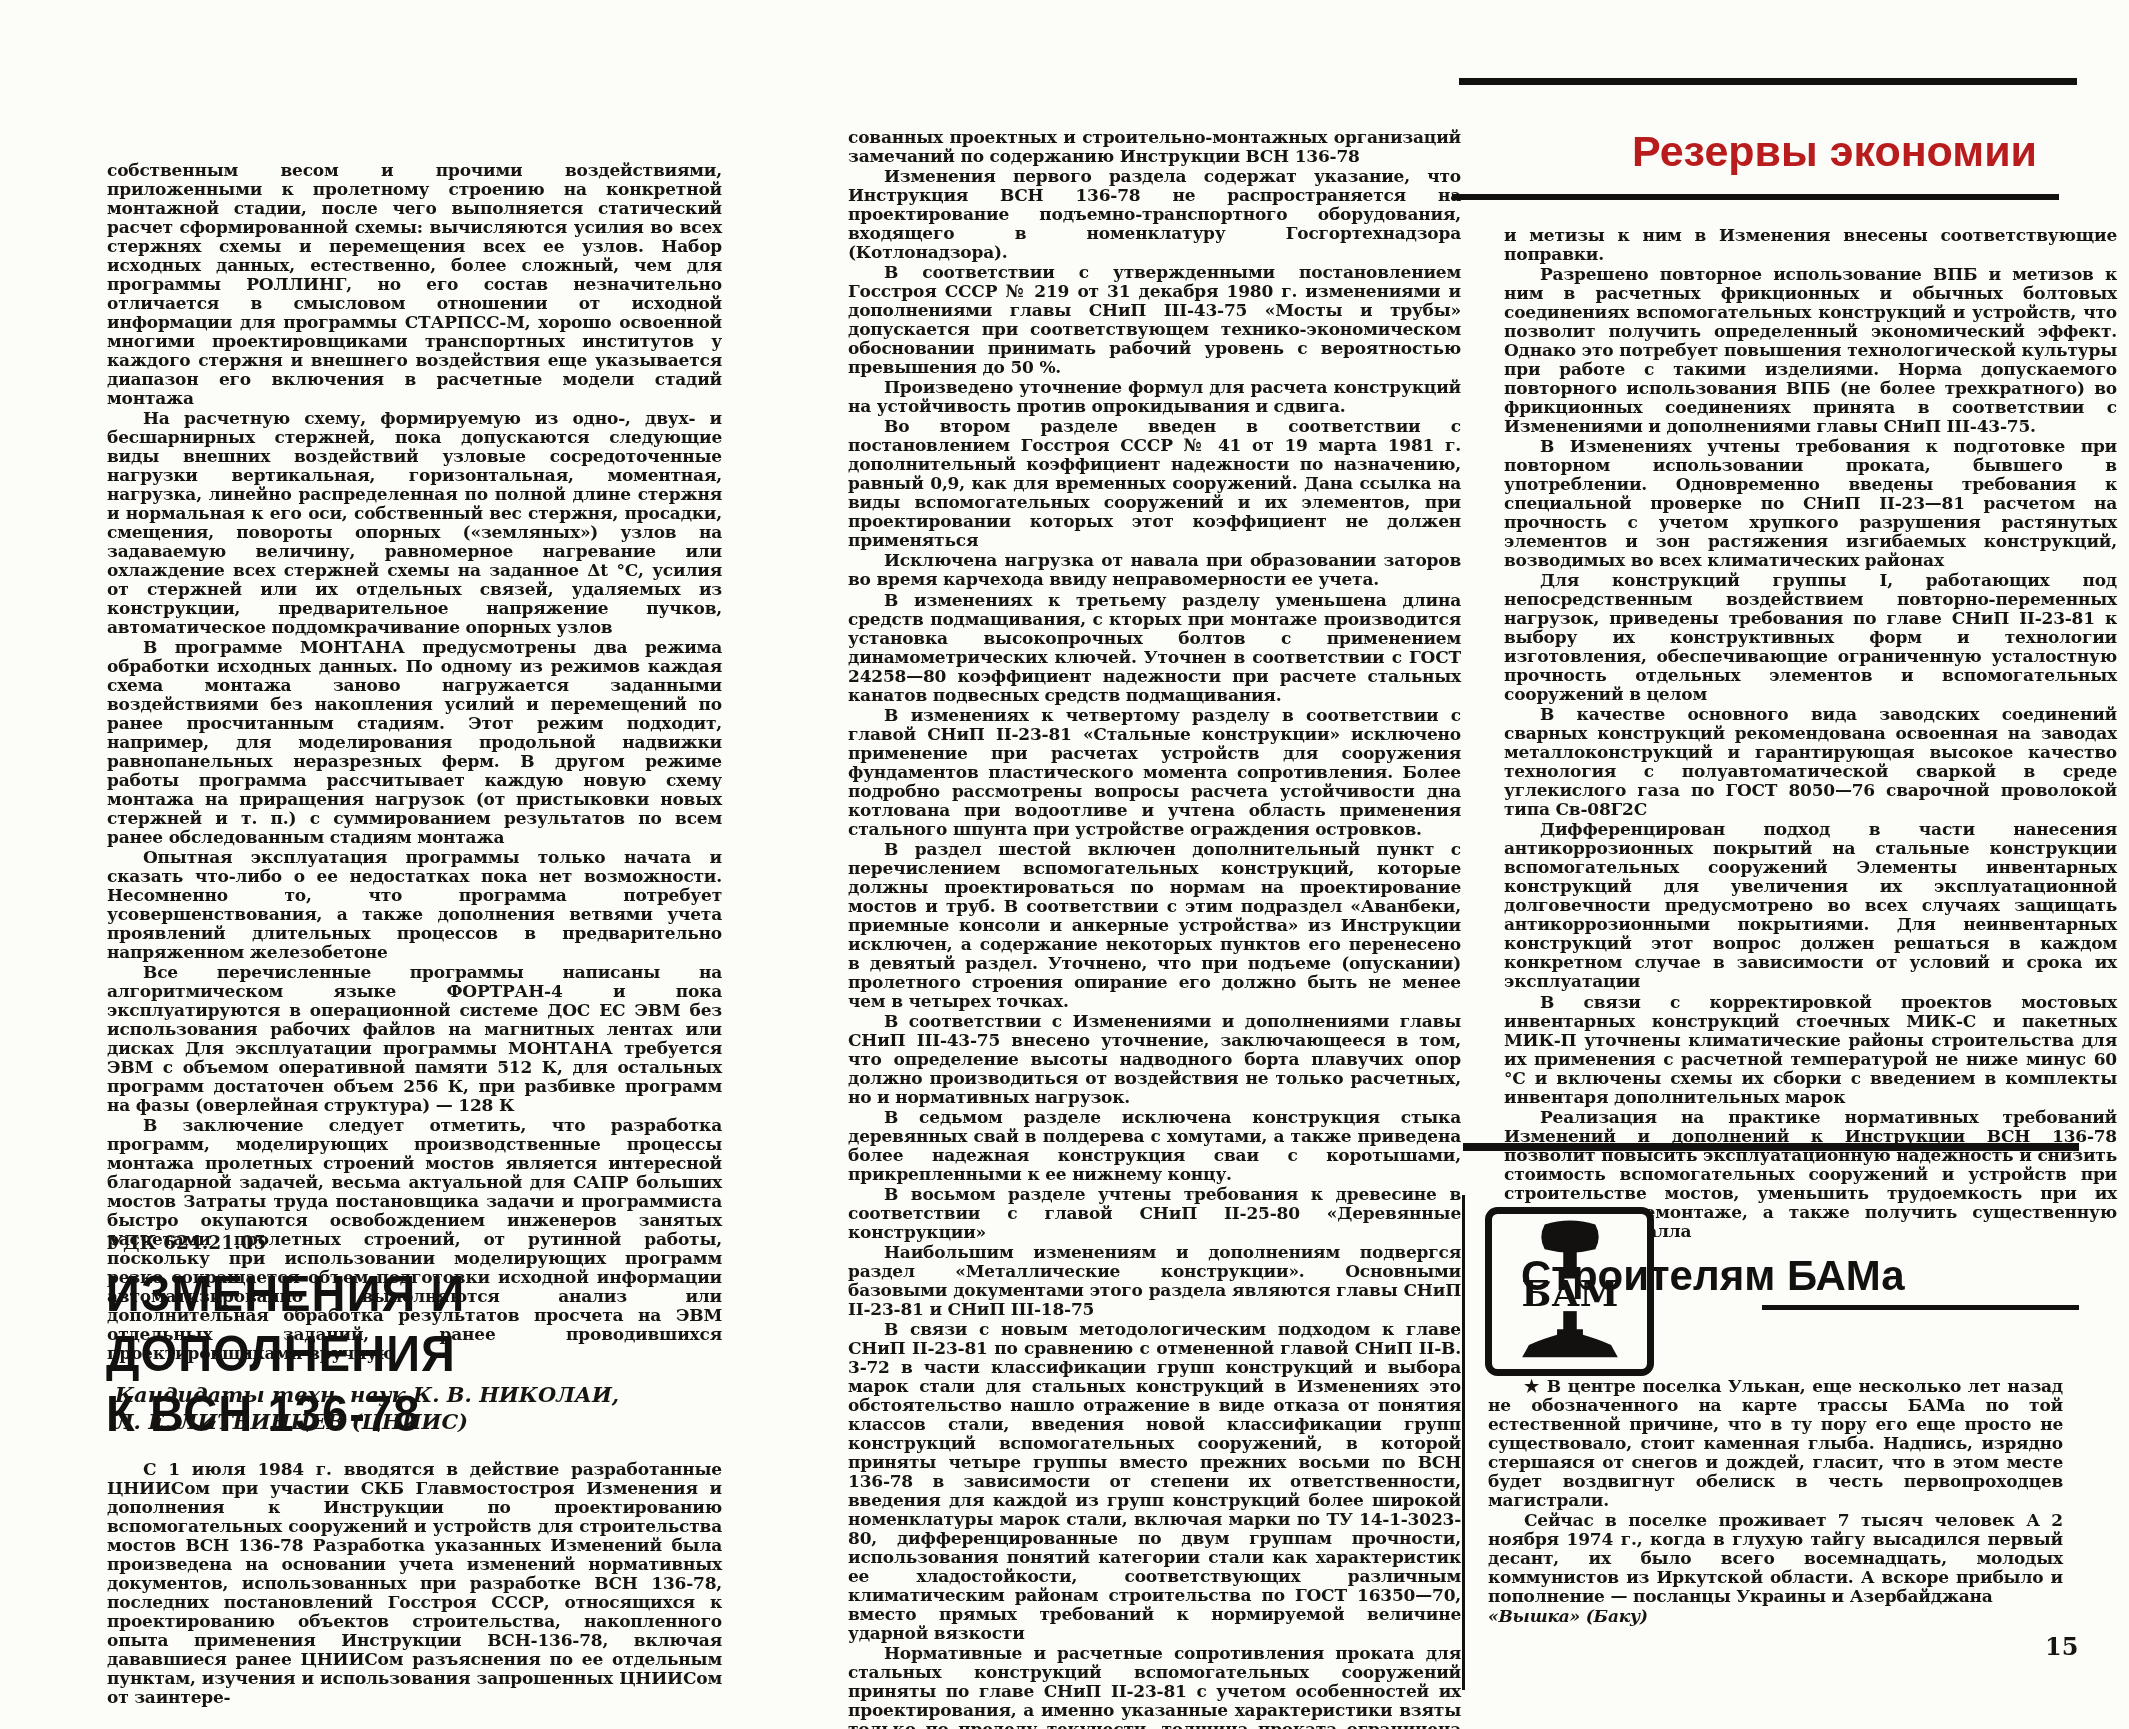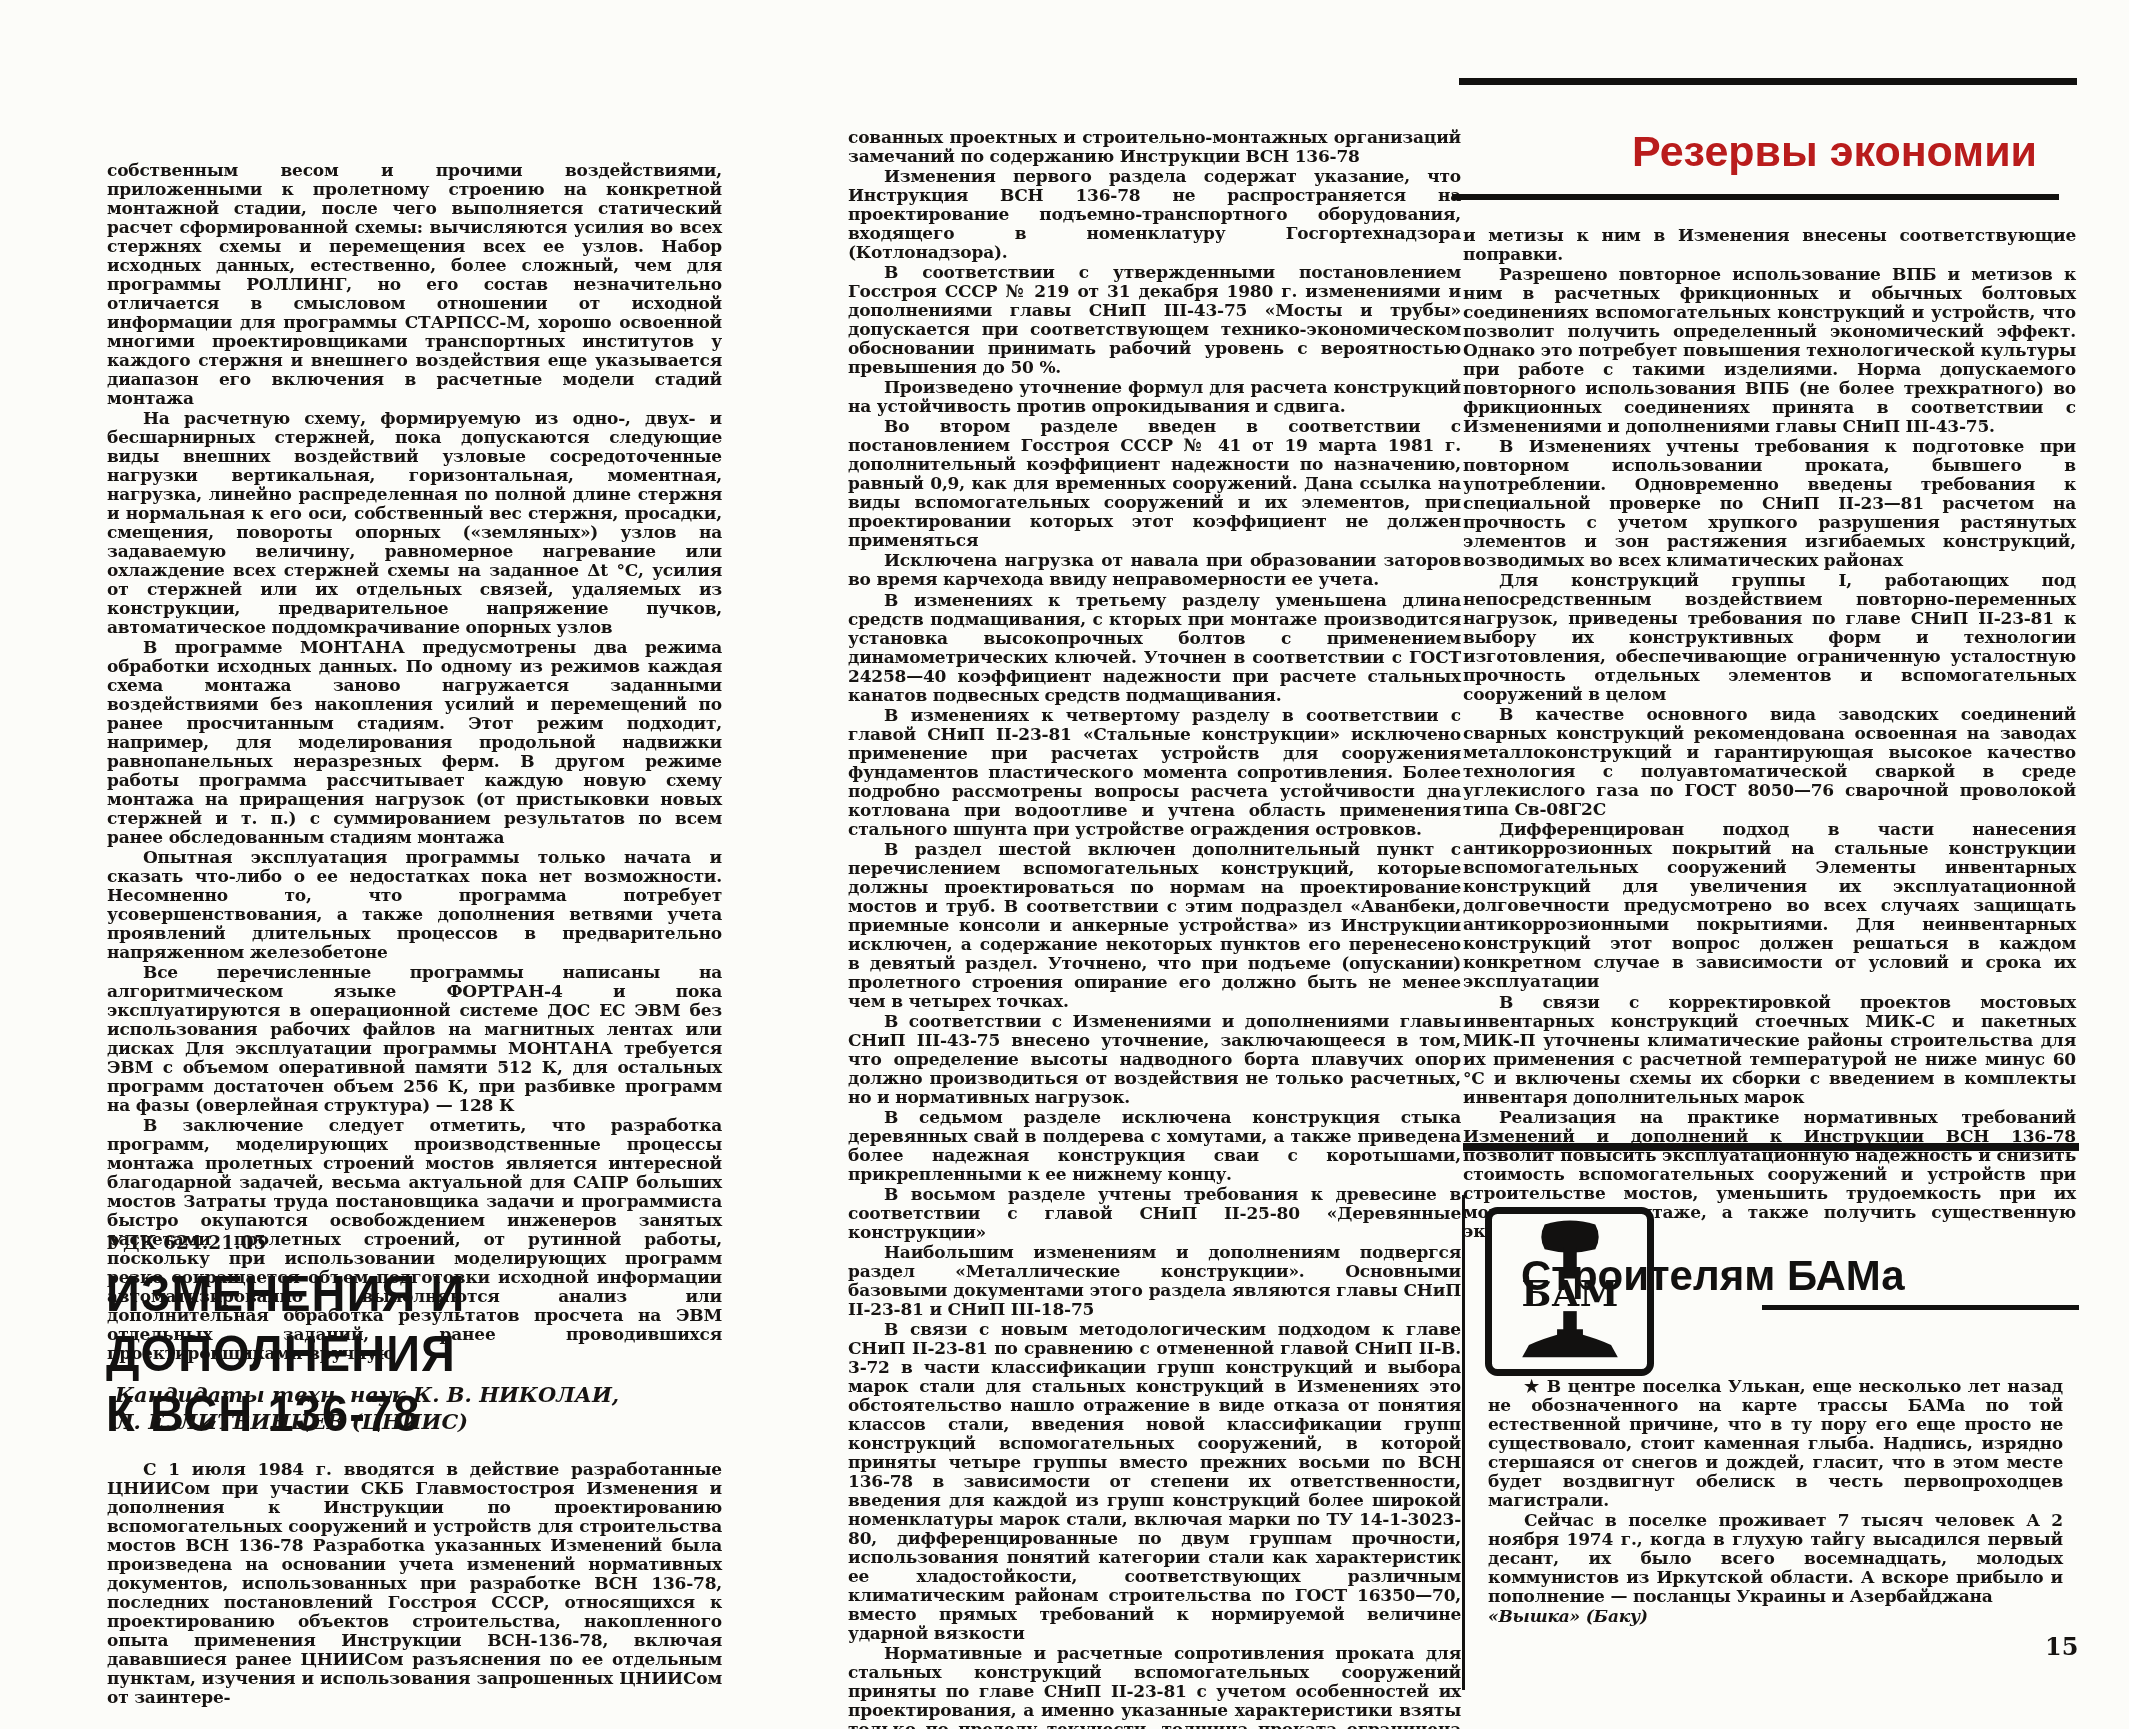--- a/index.html
+++ b/index.html
@@ -56,37 +56,37 @@
     <p>С 1 июля 1984 г. вводятся в действие разработанные ЦНИИСом при участии СКБ Главмостостроя Изменения и дополнения к Инструкции по проектированию вспомогательных сооружений и устройств для строительства мостов ВСН 136-78 Разработка указанных Изменений была произведена на основании учета изменений нормативных документов, использованных при разработке ВСН 136-78, последних постановлений Госстроя СССР, относящихся к проектированию объектов строительства, накопленного опыта применения Инструкции ВСН-136-78, включая дававшиеся ранее ЦНИИСом разъяснения по ее отдельным пунктам, изучения и использования запрошенных ЦНИИСом от заинтере-</p>
   </div>
 
   <div class="col body-text" style="left:848px;top:128px;width:613px;">
     <p class="noindent">сованных проектных и строительно-монтажных организаций замечаний по содержанию Инструкции ВСН 136-78</p>
     <p>Изменения первого раздела содержат указание, что Инструкция ВСН 136-78 не распространяется на проектирование подъемно-транспортного оборудования, входящего в номенклатуру Госгортехнадзора (Котлонадзора).</p>
     <p>В соответствии с утвержденными постановлением Госстроя СССР № 219 от 31 декабря 1980 г. изменениями и дополнениями главы СНиП III-43-75 «Мосты и трубы» допускается при соответствующем технико-экономическом обосновании принимать рабочий уровень с вероятностью превышения до 50 %.</p>
     <p>Произведено уточнение формул для расчета конструкций на устойчивость против опрокидывания и сдвига.</p>
     <p>Во втором разделе введен в соответствии с постановлением Госстроя СССР № 41 от 19 марта 1981 г. дополнительный коэффициент надежности по назначению, равный 0,9, как для временных сооружений. Дана ссылка на виды вспомогательных сооружений и их элементов, при проектировании которых этот коэффициент не должен применяться</p>
     <p>Исключена нагрузка от навала при образовании заторов во время карчехода ввиду неправомерности ее учета.</p>
-    <p>В изменениях к третьему разделу уменьшена длина средств подмащивания, с кторых при монтаже производится установка высокопрочных болтов с применением динамометрических ключей. Уточнен в соответствии с ГОСТ 24258—40 коэффициент надежности при расчете стальных канатов подвесных средств подмащивания.</p>
+    <p>В изменениях к третьему разделу уменьшена длина средств подмащивания, с кторых при монтаже производится установка высокопрочных болтов с применением динамометрических ключей. Уточнен в соответствии с ГОСТ 24258—80 коэффициент надежности при расчете стальных канатов подвесных средств подмащивания.</p>
     <p>В изменениях к четвертому разделу в соответствии с главой СНиП II-23-81 «Стальные конструкции» исключено применение при расчетах устройств для сооружения фундаментов пластического момента сопротивления. Более подробно рассмотрены вопросы расчета устойчивости дна котлована при водоотливе и учтена область применения стального шпунта при устройстве ограждения островков.</p>
     <p>В раздел шестой включен дополнительный пункт с перечислением вспомогательных конструкций, которые должны проектироваться по нормам на проектирование мостов и труб. В соответствии с этим подраздел «Аванбеки, приемные консоли и анкерные устройства» из Инструкции исключен, а содержание некоторых пунктов его перенесено в девятый раздел. Уточнено, что при подъеме (опускании) пролетного строения опирание его должно быть не менее чем в четырех точках.</p>
     <p>В соответствии с Изменениями и дополнениями главы СНиП III-43-75 внесено уточнение, заключающееся в том, что определение высоты надводного борта плавучих опор должно производиться от воздействия не только расчетных, но и нормативных нагрузок.</p>
     <p>В седьмом разделе исключена конструкция стыка деревянных свай в полдерева с хомутами, а также приведена более надежная конструкция сваи с коротышами, прикрепленными к ее нижнему концу.</p>
     <p>В восьмом разделе учтены требования к древесине в соответствии с главой СНиП II-25-80 «Деревянные конструкции»</p>
     <p>Наибольшим изменениям и дополнениям подвергся раздел «Металлические конструкции». Основными базовыми документами этого раздела являются главы СНиП II-23-81 и СНиП III-18-75</p>
     <p>В связи с новым методологическим подходом к главе СНиП II-23-81 по сравнению с отмененной главой СНиП II-В. 3-72 в части классификации групп конструкций и выбора марок стали для стальных конструкций в Изменениях это обстоятельство нашло отражение в виде отказа от понятия классов стали, введения новой классификации групп конструкций вспомогательных сооружений, в которой приняты четыре группы вместо прежних восьми по ВСН 136-78 в зависимости от степени их ответственности, введения для каждой из групп конструкций более широкой номенклатуры марок стали, включая марки по ТУ 14-1-3023-80, дифференцированные по двум группам прочности, использования понятий категории стали как характеристик ее хладостойкости, соответствующих различным климатическим районам строительства по ГОСТ 16350—70, вместо прямых требований к нормируемой величине ударной вязкости</p>
     <p>Нормативные и расчетные сопротивления проката для стальных конструкций вспомогательных сооружений приняты по главе СНиП II-23-81 с учетом особенностей их проектирования, а именно указанные характеристики взяты только по пределу текучести, толщина проката ограничена диапазоном от 4 до 30 мм и т д При этом коэффициенты надежности и условий работы уточнены с учетом специфики этих конструкций</p>
 
   </div>
 
   <div class="hrule" style="left:1459px;top:78px;width:618px;height:7.3px;"></div>
   <div class="reserves-header">Резервы экономии</div>
   <div class="hrule" style="left:1452px;top:194px;width:607px;height:6.2px;"></div>
 
-  <div class="col body-text" style="left:1463px;top:226px;width:613px;">
+  <div class="col body-text" style="left:1504px;top:226px;width:613px;">
     <p class="noindent">и метизы к ним в Изменения внесены соответствующие поправки.</p>
     <p>Разрешено повторное использование ВПБ и метизов к ним в расчетных фрикционных и обычных болтовых соединениях вспомогательных конструкций и устройств, что позволит получить определенный экономический эффект. Однако это потребует повышения технологической культуры при работе с такими изделиями. Норма допускаемого повторного использования ВПБ (не более трехкратного) во фрикционных соединениях принята в соответствии с Изменениями и дополнениями главы СНиП III-43-75.</p>
     <p>В Изменениях учтены требования к подготовке при повторном использовании проката, бывшего в употреблении. Одновременно введены требования к специальной проверке по СНиП II-23—81 расчетом на прочность с учетом хрупкого разрушения растянутых элементов и зон растяжения изгибаемых конструкций, возводимых во всех климатических районах</p>
     <p>Для конструкций группы I, работающих под непосредственным воздействием повторно-переменных нагрузок, приведены требования по главе СНиП II-23-81 к выбору их конструктивных форм и технологии изготовления, обеспечивающие ограниченную усталостную прочность отдельных элементов и вспомогательных сооружений в целом</p>
     <p>В качестве основного вида заводских соединений сварных конструкций рекомендована освоенная на заводах металлоконструкций и гарантирующая высокое качество технология с полуавтоматической сваркой в среде углекислого газа по ГОСТ 8050—76 сварочной проволокой типа Св-08Г2С</p>
     <p>Дифференцирован подход в части нанесения антикоррозионных покрытий на стальные конструкции вспомогательных сооружений Элементы инвентарных конструкций для увеличения их эксплуатационной долговечности предусмотрено во всех случаях защищать антикоррозионными покрытиями. Для неинвентарных конструкций этот вопрос должен решаться в каждом конкретном случае в зависимости от условий и срока их эксплуатации</p>
     <p>В связи с корректировкой проектов мостовых инвентарных конструкций стоечных МИК-С и пакетных МИК-П уточнены климатические районы строительства для их применения с расчетной температурой не ниже минус 60 °С и включены схемы их сборки с введением в комплекты инвентаря дополнительных марок</p>
     <p>Реализация на практике нормативных требований Изменений и дополнений к Инструкции ВСН 136-78 позволит повысить эксплуатационную надежность и снизить стоимость вспомогательных сооружений и устройств при строительстве мостов, уменьшить трудоемкость при их монтаже и демонтаже, а также получить существенную экономию металла</p>
   </div>
 

